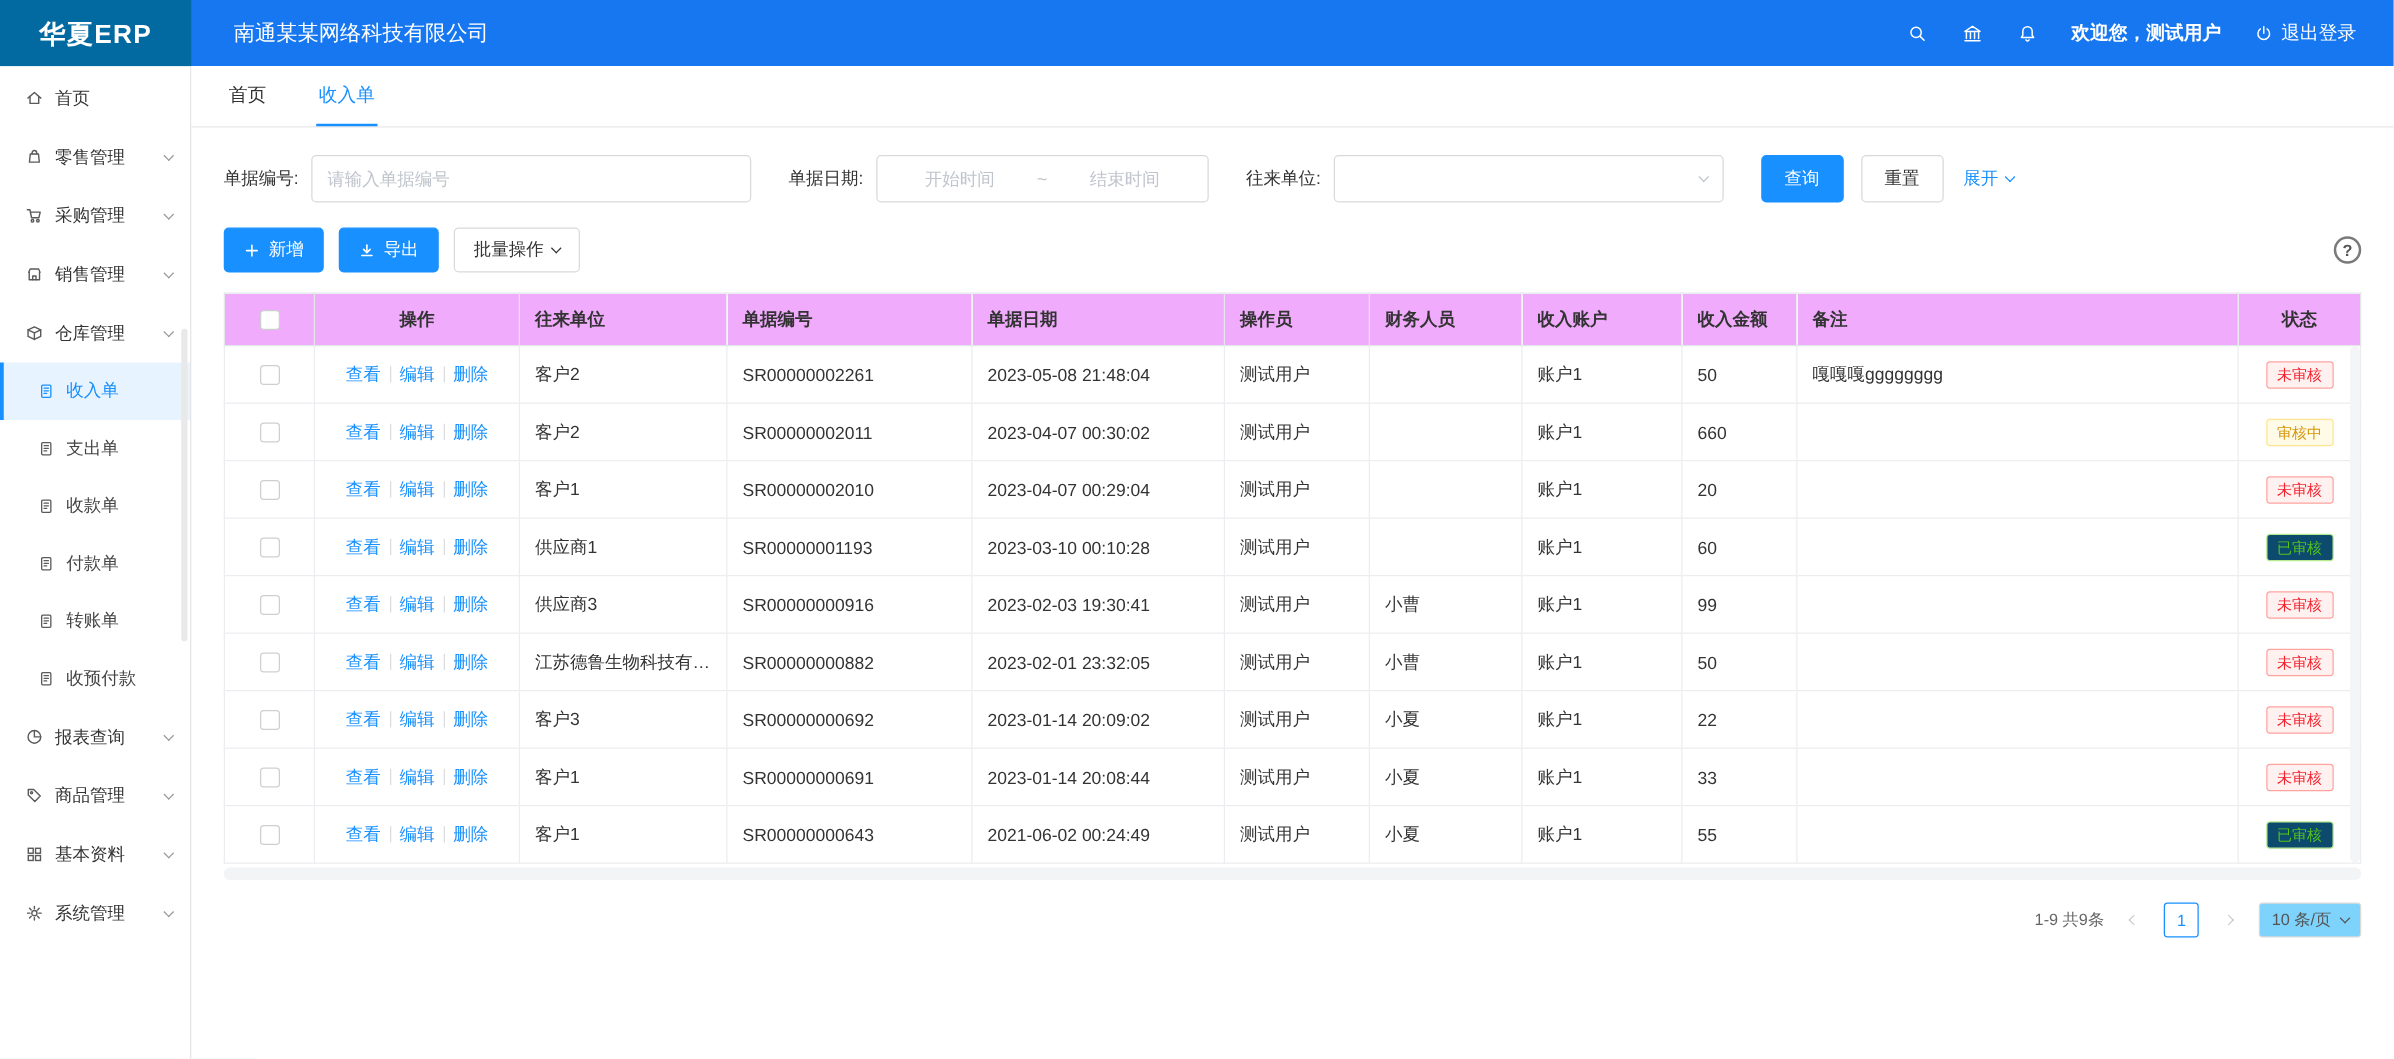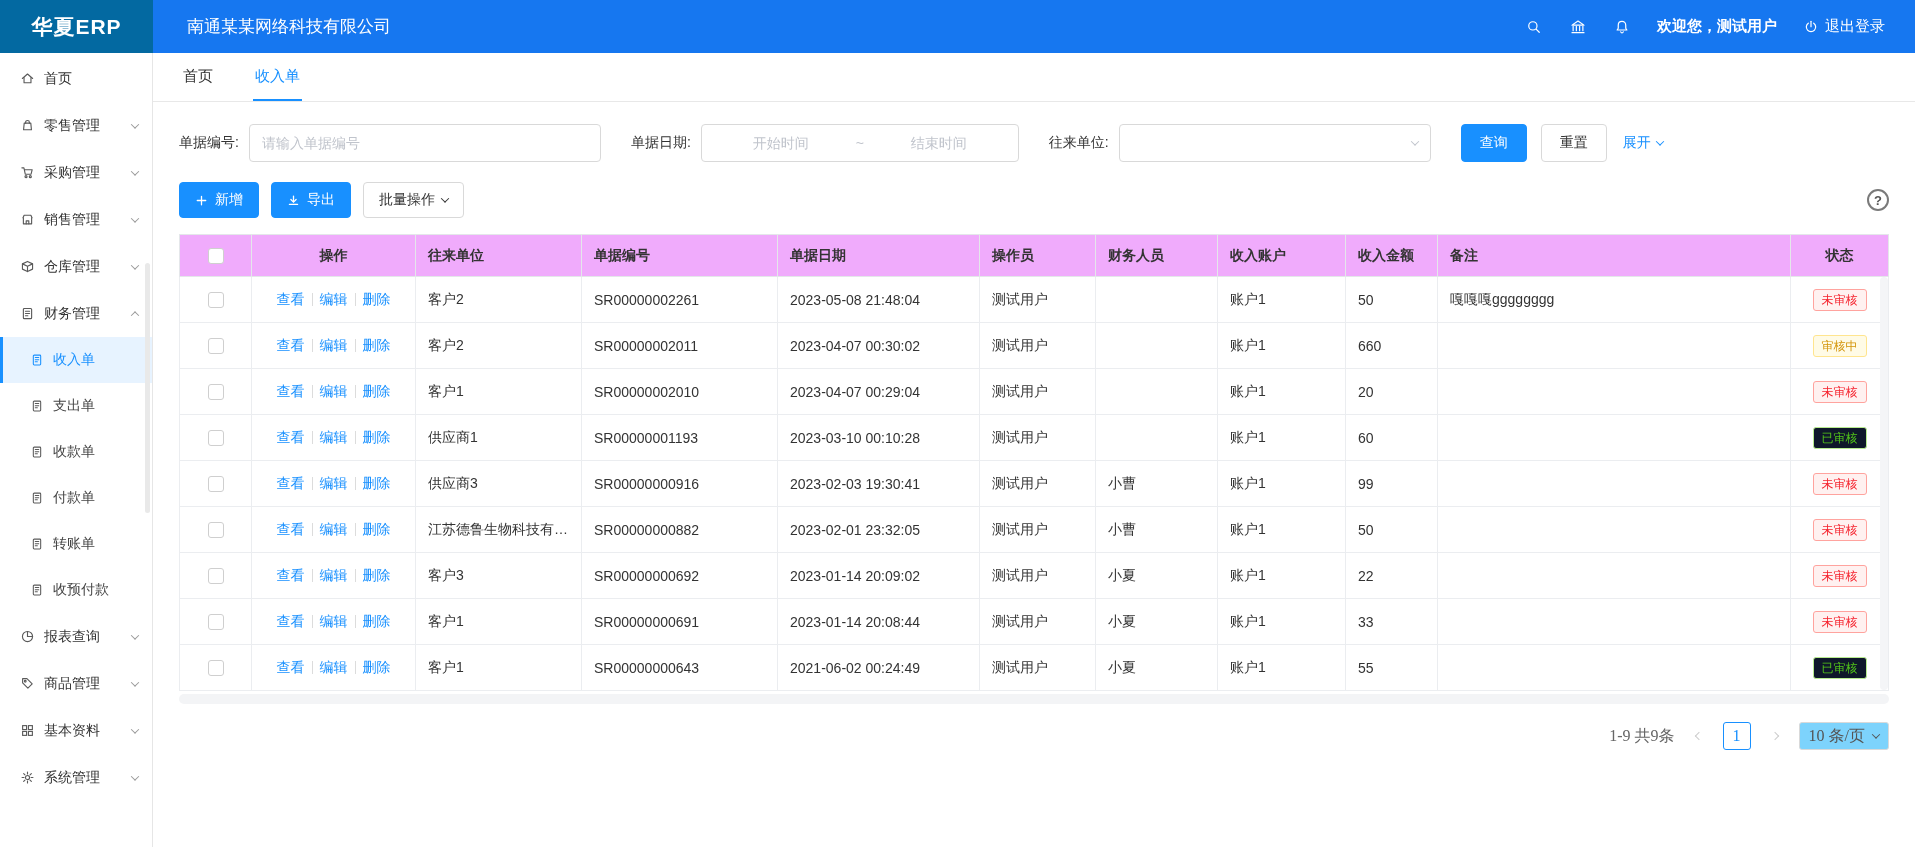--- a/index.html
+++ b/index.html
@@ -41,21 +41,21 @@
 
   .page { padding: 22px 26px 0 26px; flex: 1; display: flex; flex-direction: column; }
 
   
   .filters { display: flex; align-items: center; }
   .flabel { font-size: 14px; color: #333; margin-right: 10px; }
   .flabel.gap { margin-left: 30px; }
   .input { height: 38px; border: 1px solid #d9d9d9; border-radius: 4px; padding: 0 12px; font-size: 14px; color: #333; outline: none; }
   .input::placeholder { color: #c0c4cc; }
   .bill-no { width: 352px; }
-  .daterange { width: 318px; height: 38px; border: 1px solid #d9d9d9; border-radius: 4px; display: flex; align-items: center; padding: 0 8px; background: #fff; }
+  .daterange { width: 266px; height: 38px; border: 1px solid #d9d9d9; border-radius: 4px; display: flex; align-items: center; padding: 0 8px; background: #fff; }
   .daterange input { border: none; outline: none; flex: 1; min-width: 0; text-align: center; font-size: 14px; }
   .daterange input::placeholder { color: #c0c4cc; }
   .tilde { color: #c0c4cc; padding: 0 4px; }
   .select { width: 312px; height: 38px; border: 1px solid #d9d9d9; border-radius: 4px; display: flex; align-items: center; justify-content: flex-end; padding: 0 12px; color: #c0c4cc; background: #fff; cursor: pointer; }
 
   .btn { height: 38px; padding: 0 18px; border-radius: 4px; border: 1px solid #d9d9d9; background: #fff; font-size: 14px; color: #333;
          display: inline-flex; align-items: center; gap: 7px; cursor: pointer; font-family: inherit; }
   .btn-primary { background: #1890ff; border-color: #1890ff; color: #fff; }
   .ml-lg { margin-left: 30px; } .ml-md { margin-left: 14px; }
   .expand { color: #1890ff; display: inline-flex; align-items: center; gap: 6px; margin-left: 16px; cursor: pointer; }
@@ -72,26 +72,26 @@
   th, td { border: 1px solid #ebedf0; padding: 0 12px; overflow: hidden; white-space: nowrap; text-overflow: ellipsis; }
   th { height: 42px; background: #f0abfc; font-weight: 700; font-size: 14px; text-align: left; color: #333; border-color: #e4e7ea; }
   td { height: 46px; font-size: 14px; color: #333; background: #fff; }
   .c-check, .c-op, .c-status { text-align: center; }
   .checkbox { display: inline-block; width: 16px; height: 16px; border: 1px solid #cfcfcf; border-radius: 3px; background: #fff; vertical-align: middle; cursor: pointer; }
   .oplink { color: #1890ff; text-decoration: none; cursor: pointer; }
   .sep { display: inline-block; width: 1px; height: 13px; background: #dcdcdc; margin: 0 7px; vertical-align: -2px; }
   .badge { display: inline-block; font-size: 12px; line-height: 18px; padding: 1px 8px; border-radius: 3px; border: 1px solid transparent; }
   .badge[data-status="unaudited"] { color: #f5222d; background: #fff1f0; border-color: #ffa39e; }
   .badge[data-status="auditing"]  { color: #d4950a; background: #fffbe6; border-color: #ffe58f; }
-  .badge[data-status="audited"]   { color: #52c41a; background: #0f172a; border-color: #b7eb8f; }
+  .badge[data-status="audited"]   { color: #52c41a; background: #0c4a6e; border-color: #b7eb8f; }
   .hscroll { height: 10px; background: #f3f4f6; border-radius: 5px; margin-top: 3px; }
   .vscroll { position: absolute; top: 43px; right: 1px; bottom: 14px; width: 8px; background: #f4f5f7; border-radius: 4px; }
 
   
-  .pagination { display: flex; align-items: center; justify-content: flex-end; gap: 10px; margin-top: 18px; color: #666; font-size: 16px; font-family: Liberation Serif, serif; }
+  .pagination { display: flex; align-items: center; justify-content: flex-end; gap: 10px; margin-top: 18px; color: #666; font-size: 13px; }
   .pg-btn { width: 28px; height: 28px; display: flex; align-items: center; justify-content: center; color: #ccc; cursor: pointer; }
   .pg-page { min-width: 28px; height: 28px; border: 1px solid #1890ff; border-radius: 3px; color: #1890ff; display: flex; align-items: center;
              justify-content: center; background: #fff; cursor: pointer; }
   .pg-size { height: 28px; border: 1px solid #d9d9d9; border-radius: 3px; display: flex; align-items: center; gap: 8px; padding: 0 9px;
              color: #555; background: #7dd3fc; cursor: pointer; }
 
   
   .chev { display: inline-block; width: 7px; height: 7px; border-right: 1.5px solid currentColor; border-bottom: 1.5px solid currentColor; }
   .chev.down { transform: rotate(45deg) translate(-1px,-1px); }
   .chev.up { transform: rotate(225deg) translate(-1px,-1px); }
@@ -187,30 +187,20 @@
       <div class="side-item">
         <span class="sicon">
             <svg width="15" height="15" viewBox="0 0 16 16" fill="none" stroke="currentColor" stroke-width="1.2" stroke-linecap="round" stroke-linejoin="round">
               <path d="M8 2.6 13.4 5.2v5.6L8 13.4 2.6 10.8V5.2z"></path>
               <path d="M2.6 5.2 8 7.8l5.4-2.6M8 7.8v5.6"></path>
             </svg>
           </span>
         <span>仓库管理</span>
         <span class="chev down tiny"></span>
       </div>
-      <div class="side-item">
-        <span class="sicon">
-            <svg width="15" height="15" viewBox="0 0 16 16" fill="none" stroke="currentColor" stroke-width="1.2" stroke-linecap="round" stroke-linejoin="round">
-              <rect x="3.6" y="2.6" width="8.8" height="10.8" rx="1"></rect>
-              <path d="M5.8 5.6h4.4M5.8 8h4.4M5.8 10.4h2.6"></path>
-            </svg>
-          </span>
-        <span>财务管理</span>
-        <span class="chev up tiny"></span>
-      </div>
 
       <div class="side-sub">
         <div class="side-child active">
           <span class="sicon">
               <svg width="14" height="14" viewBox="0 0 16 16" fill="none" stroke="currentColor" stroke-width="1.2" stroke-linecap="round">
                 <rect x="3.8" y="2.4" width="8.4" height="11.2" rx="1"></rect>
                 <path d="M6 5.2h4M6 7.6h4M6 10h2.4"></path>
               </svg>
             </span>
           <span>收入单</span>

